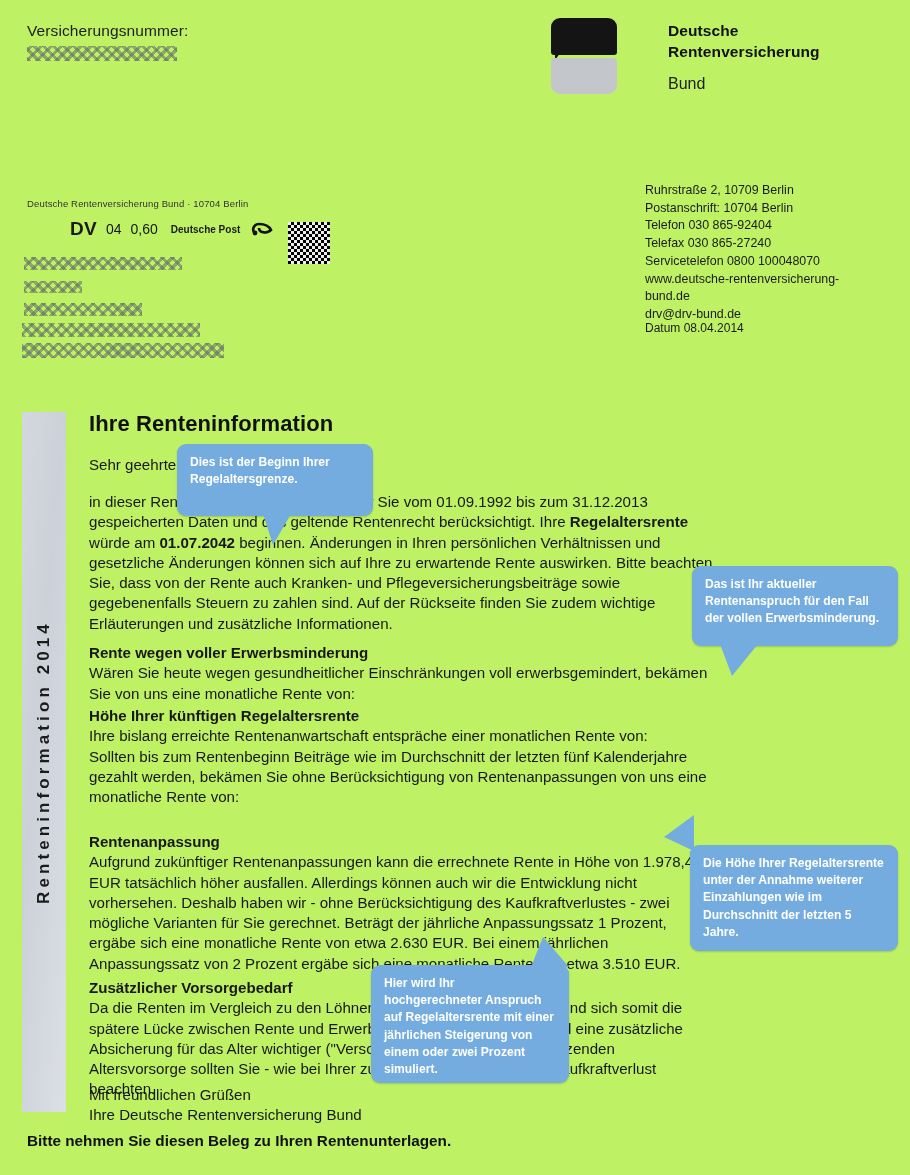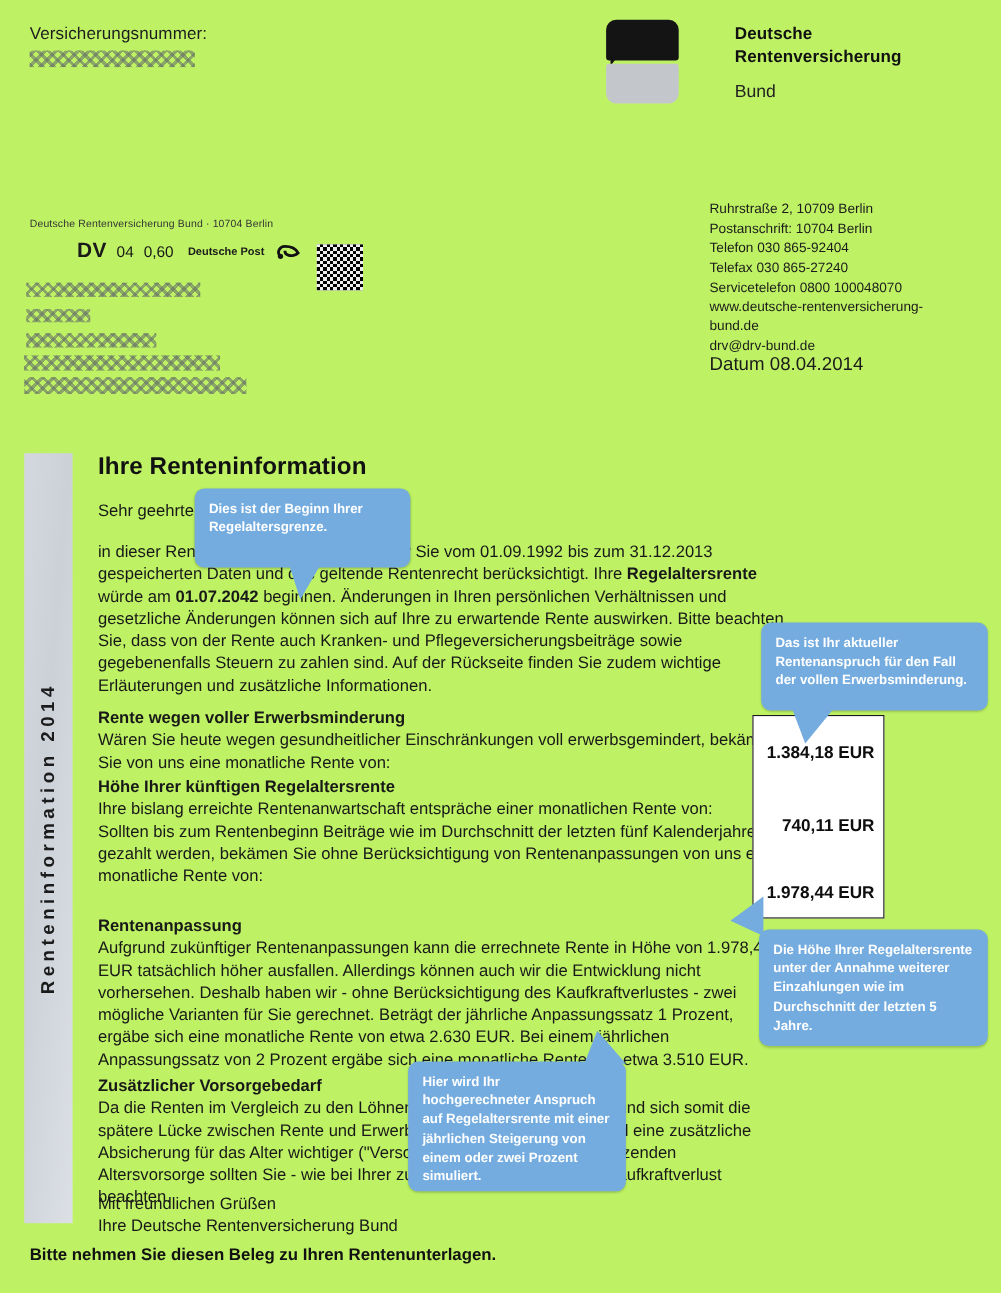--- a/index.html
+++ b/index.html
@@ -145,21 +145,21 @@
     left: 645px;
     top: 182px;
     font-size: 12.4px;
     line-height: 1.43;
     color: #1b1b1b;
   }
   .org-date {
     position: absolute;
     left: 645px;
     top: 321px;
-    font-size: 17px;
+    font-size: 12px;
     color: #1b1b1b;
   }
 
   
   .sidebar {
     position: absolute;
     left: 22px;
     top: 412px;
     width: 44px;
     height: 700px;
@@ -395,25 +395,20 @@
     <p>Da die Renten im Vergleich zu den Löhnen langsamer steigen werden und sich somit die spätere Lücke zwischen Rente und Erwerbseinkommen vergrößert, wird eine zusätzliche Absicherung für das Alter wichtiger ("Versorgungslücke"). Bei der ergänzenden Altersvorsorge sollten Sie - wie bei Ihrer zu erwartenden Rente - den Kaufkraftverlust beachten.</p>
   </div>
 
   <div class="body-block closing">
     <p>Mit freundlichen Grüßen</p>
     <p>Ihre Deutsche Rentenversicherung Bund</p>
   </div>
 
   <div class="footer-note">Bitte nehmen Sie diesen Beleg zu Ihren Rentenunterlagen.</div>
 
-  <div class="amount-box">
-    <div class="amount amount-0">1.384,18 EUR</div>
-    <div class="amount amount-1">740,11 EUR</div>
-    <div class="amount amount-2">1.978,44 EUR</div>
-  </div>
 
   <div class="callout cal-1">
     <span>Dies ist der Beginn Ihrer Regelaltersgrenze.</span>
     <span class="tail"></span>
   </div>
 
   <div class="callout cal-2">
     <span>Das ist Ihr aktueller Rentenanspruch für den Fall der vollen Erwerbsminderung.</span>
     <span class="tail"></span>
   </div>

